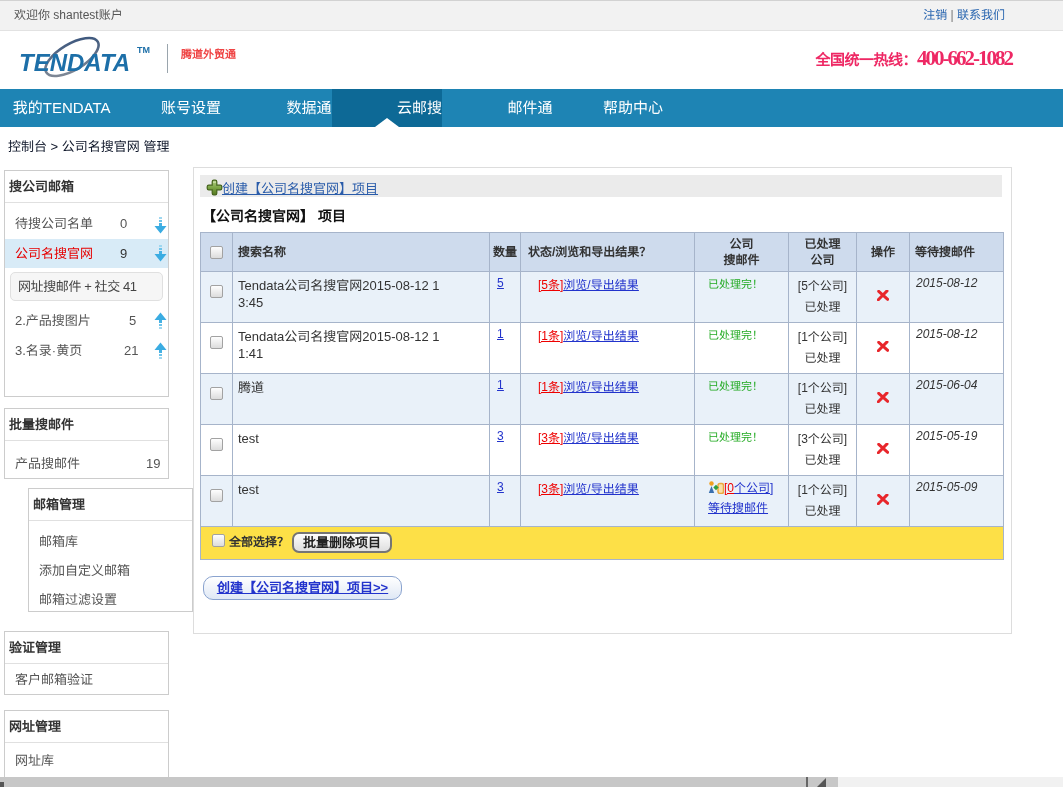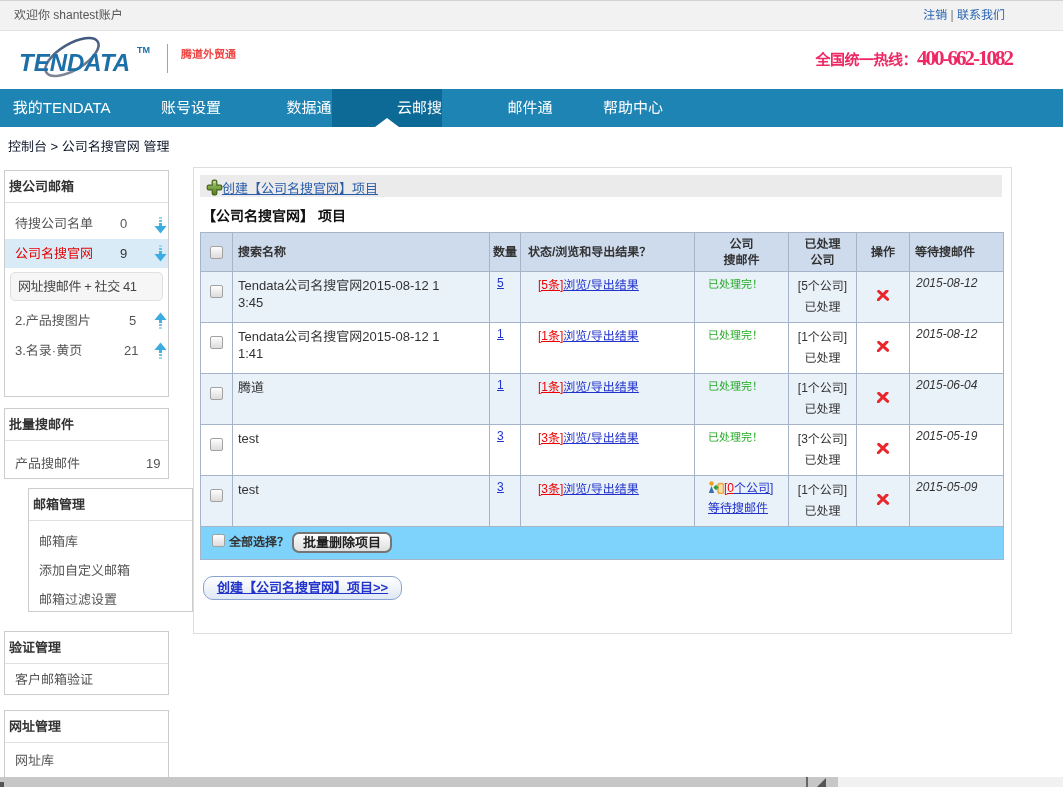--- a/index.html
+++ b/index.html
@@ -93,21 +93,21 @@
 td.qty a { color:#2233cc; }
 td.stat { padding:3px 0 0 17px; }
 td.stat a.rd, a.rd { color:#ee0000; }
 td.stat a.bl, a.bl { color:#2233cc; }
 td.comp { padding:2px 0 0 13px; line-height:20px; }
 td.comp .done { color:#22aa22; font-size:11px; }
 td.proc { text-align:center; vertical-align:middle; line-height:21px; }
 td.op { text-align:center; vertical-align:middle; }
 td.date { padding:4px 0 0 6px;font-style:italic; }
 tr.trow { height:51px; }
-tr.foot td { background:#7dd3fc; height:33px; vertical-align:middle; }
+tr.foot td { background:#fde047; height:33px; vertical-align:middle; }
 tr.foot .cbx { margin:0 4px 0 11px; position:relative; top:-3px; }
 tr.foot label { font-size:12px; font-weight:bold; color:#333; }
 #delbtn { display:inline-block; position:relative; top:-1px; margin-left:3px; height:21px; line-height:17px;
   padding:0 9px; border:2px solid #757575; border-radius:7px;
   background:linear-gradient(#fdfdfd,#dfdfdf); font-size:13px; font-weight:bold;
   color:#222; vertical-align:middle; }
 #createbtn { display:inline-block; margin:16px 0 0 3px; width:199px; height:24px;
   line-height:22px; text-align:center; border:1px solid #8aa3cf; border-radius:10px;
   background:linear-gradient(#ffffff,#dfe8f5); font-size:13px; font-weight:bold; }
 #createbtn a { color:#2233cc; }

